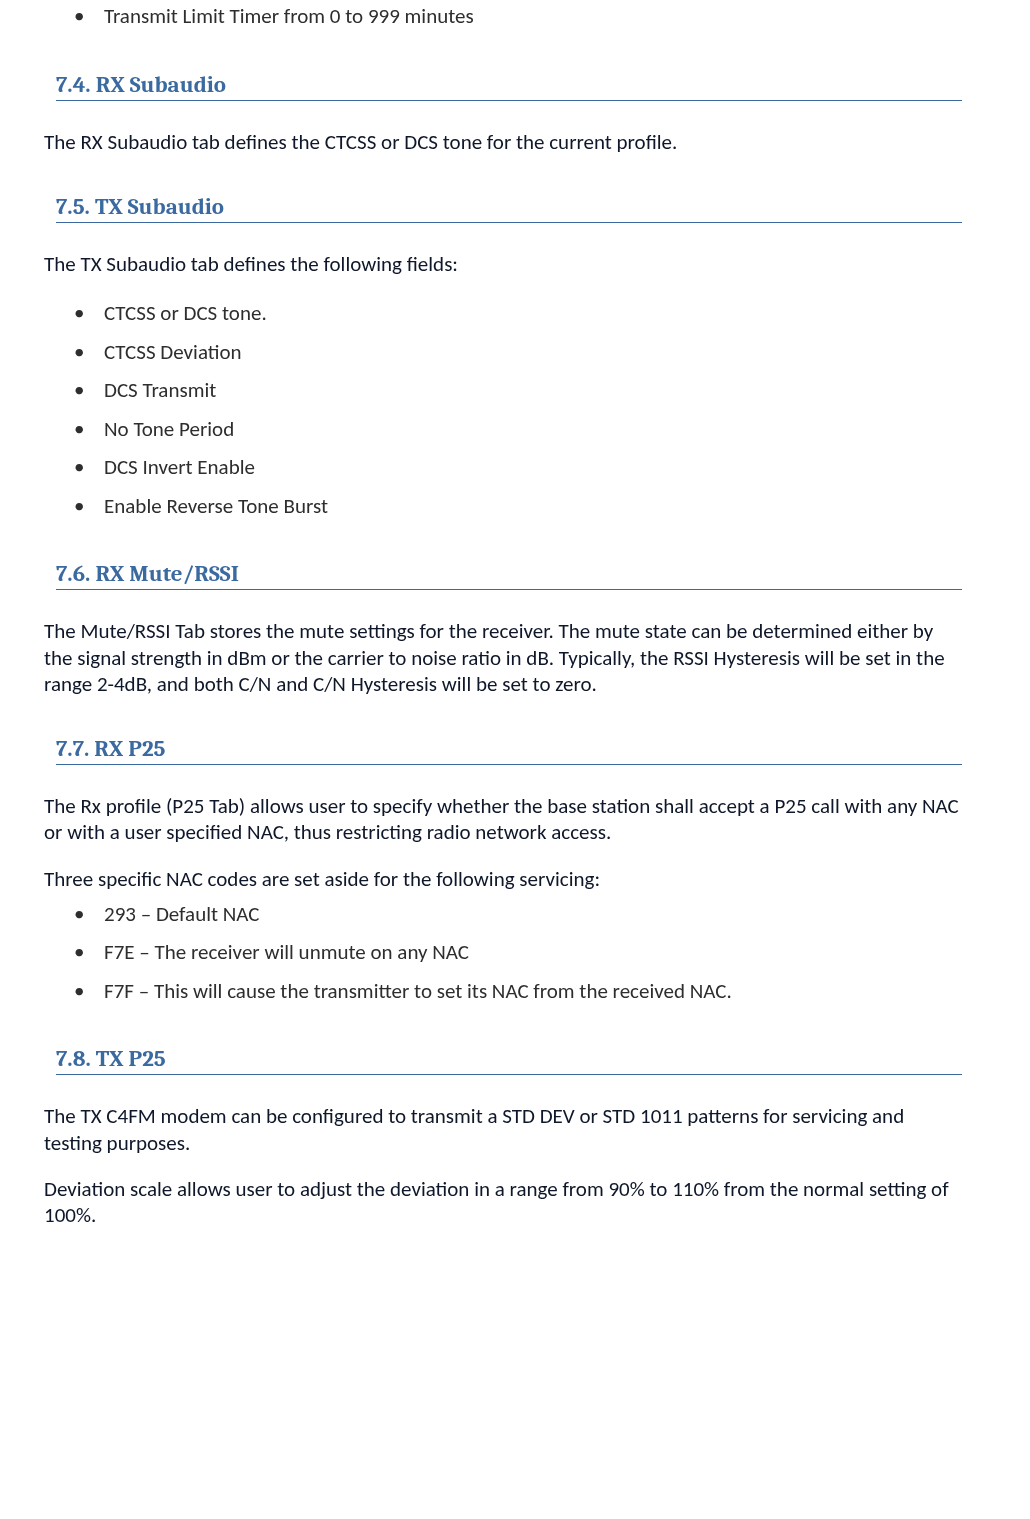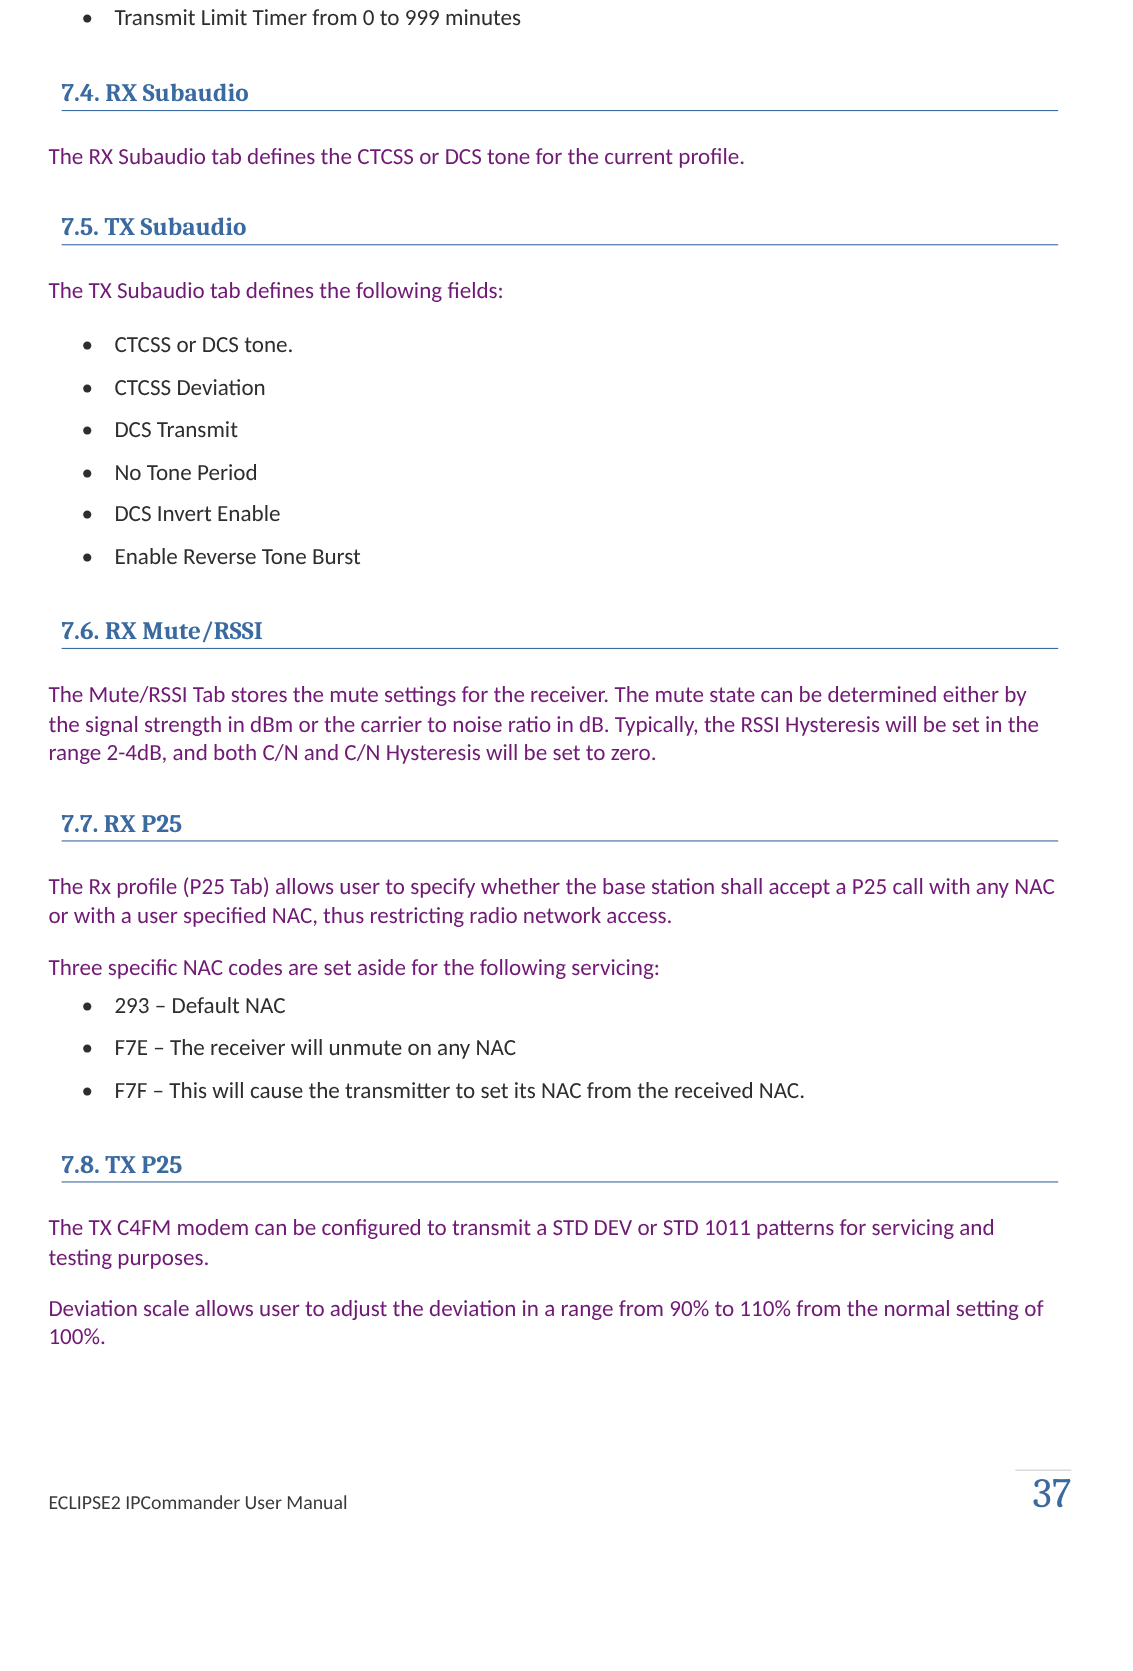--- a/index.html
+++ b/index.html
@@ -45,21 +45,21 @@
     font-size: 23px;
     font-weight: bold;
     color: #3b6aa0;
     border-bottom: 1px solid #3b6aa0;
     padding-bottom: 2px;
     margin: 38px 0 28px 12px;
   }
   p.body {
     font-size: 21px;
     line-height: 1.25;
-    color: #701a75;
+    color: #0f172a;
     margin: 0 0 20px 0;
   }
   .footer {
     position: absolute;
     left: 44px;
     right: 56px;
     bottom: 30px;
     display: flex;
     justify-content: space-between;
     align-items: flex-end;
@@ -113,17 +113,13 @@
     <li>F7E – The receiver will unmute on any NAC</li>
     <li>F7F – This will cause the transmitter to set its NAC from the received NAC.</li>
   </ul>
 
   <h2 class="section">7.8. TX P25</h2>
   <p class="body">The TX C4FM modem can be configured to transmit a STD DEV or STD 1011 patterns for servicing and testing purposes.</p>
   <p class="body">Deviation scale allows user to adjust the deviation in a range from 90% to 110% from the normal setting of 100%.</p>
 
 </div>
 
-<div class="footer">
-  <div class="footer-left">ECLIPSE2 IPCommander User Manual</div>
-  <div class="footer-right">37</div>
-</div>
 </div>
 
 </body></html>

